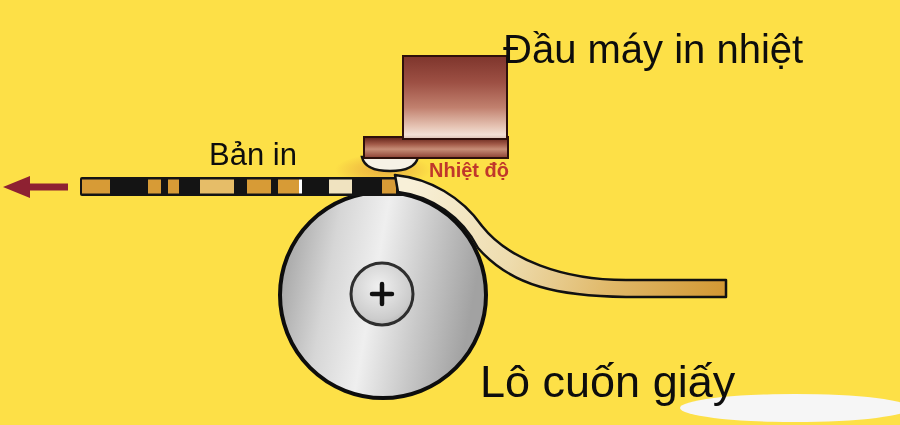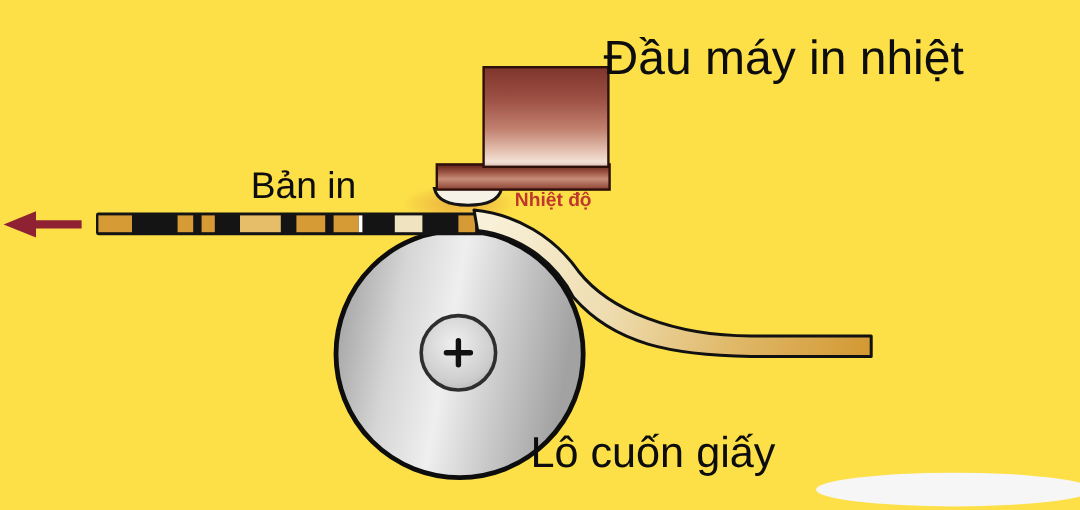--- a/index.html
+++ b/index.html
@@ -4,23 +4,23 @@
 <style>
   html,body{margin:0;padding:0;background:#fff;}
   .stage{
     position:relative;width:900px;height:425px;background:#fde047;overflow:hidden;
     font-family:"Liberation Sans", sans-serif;
   }
   .stage svg{position:absolute;left:0;top:0;}
   .lbl{position:absolute;color:#0d0d0d;white-space:nowrap;line-height:1;}
   .lbl-title{left:503px;top:29px;font-size:40px;}
   .lbl-banin{left:178px;top:139px;font-size:31px;margin-left:31px;}
-  .lbl-nhietdo{left:429px;top:160px;font-size:16px;font-weight:bold;}
+  .lbl-nhietdo{left:429px;top:160px;font-size:20px;font-weight:bold;}
   .lbl-giay{left:662px;top:248px;font-size:37px;}
-  .lbl-lo{left:442px;top:359px;font-size:36px;}
+  .lbl-lo{left:480px;top:359px;font-size:45px;}
 </style>
 </head>
 <body>
 
 <div class="stage">
 
   <svg width="900" height="425" viewBox="0 0 900 425">
     <defs>
       <linearGradient id="gradBlock" x1="0" y1="0" x2="0" y2="1">
         <stop offset="0" stop-color="#7e352c"></stop>

